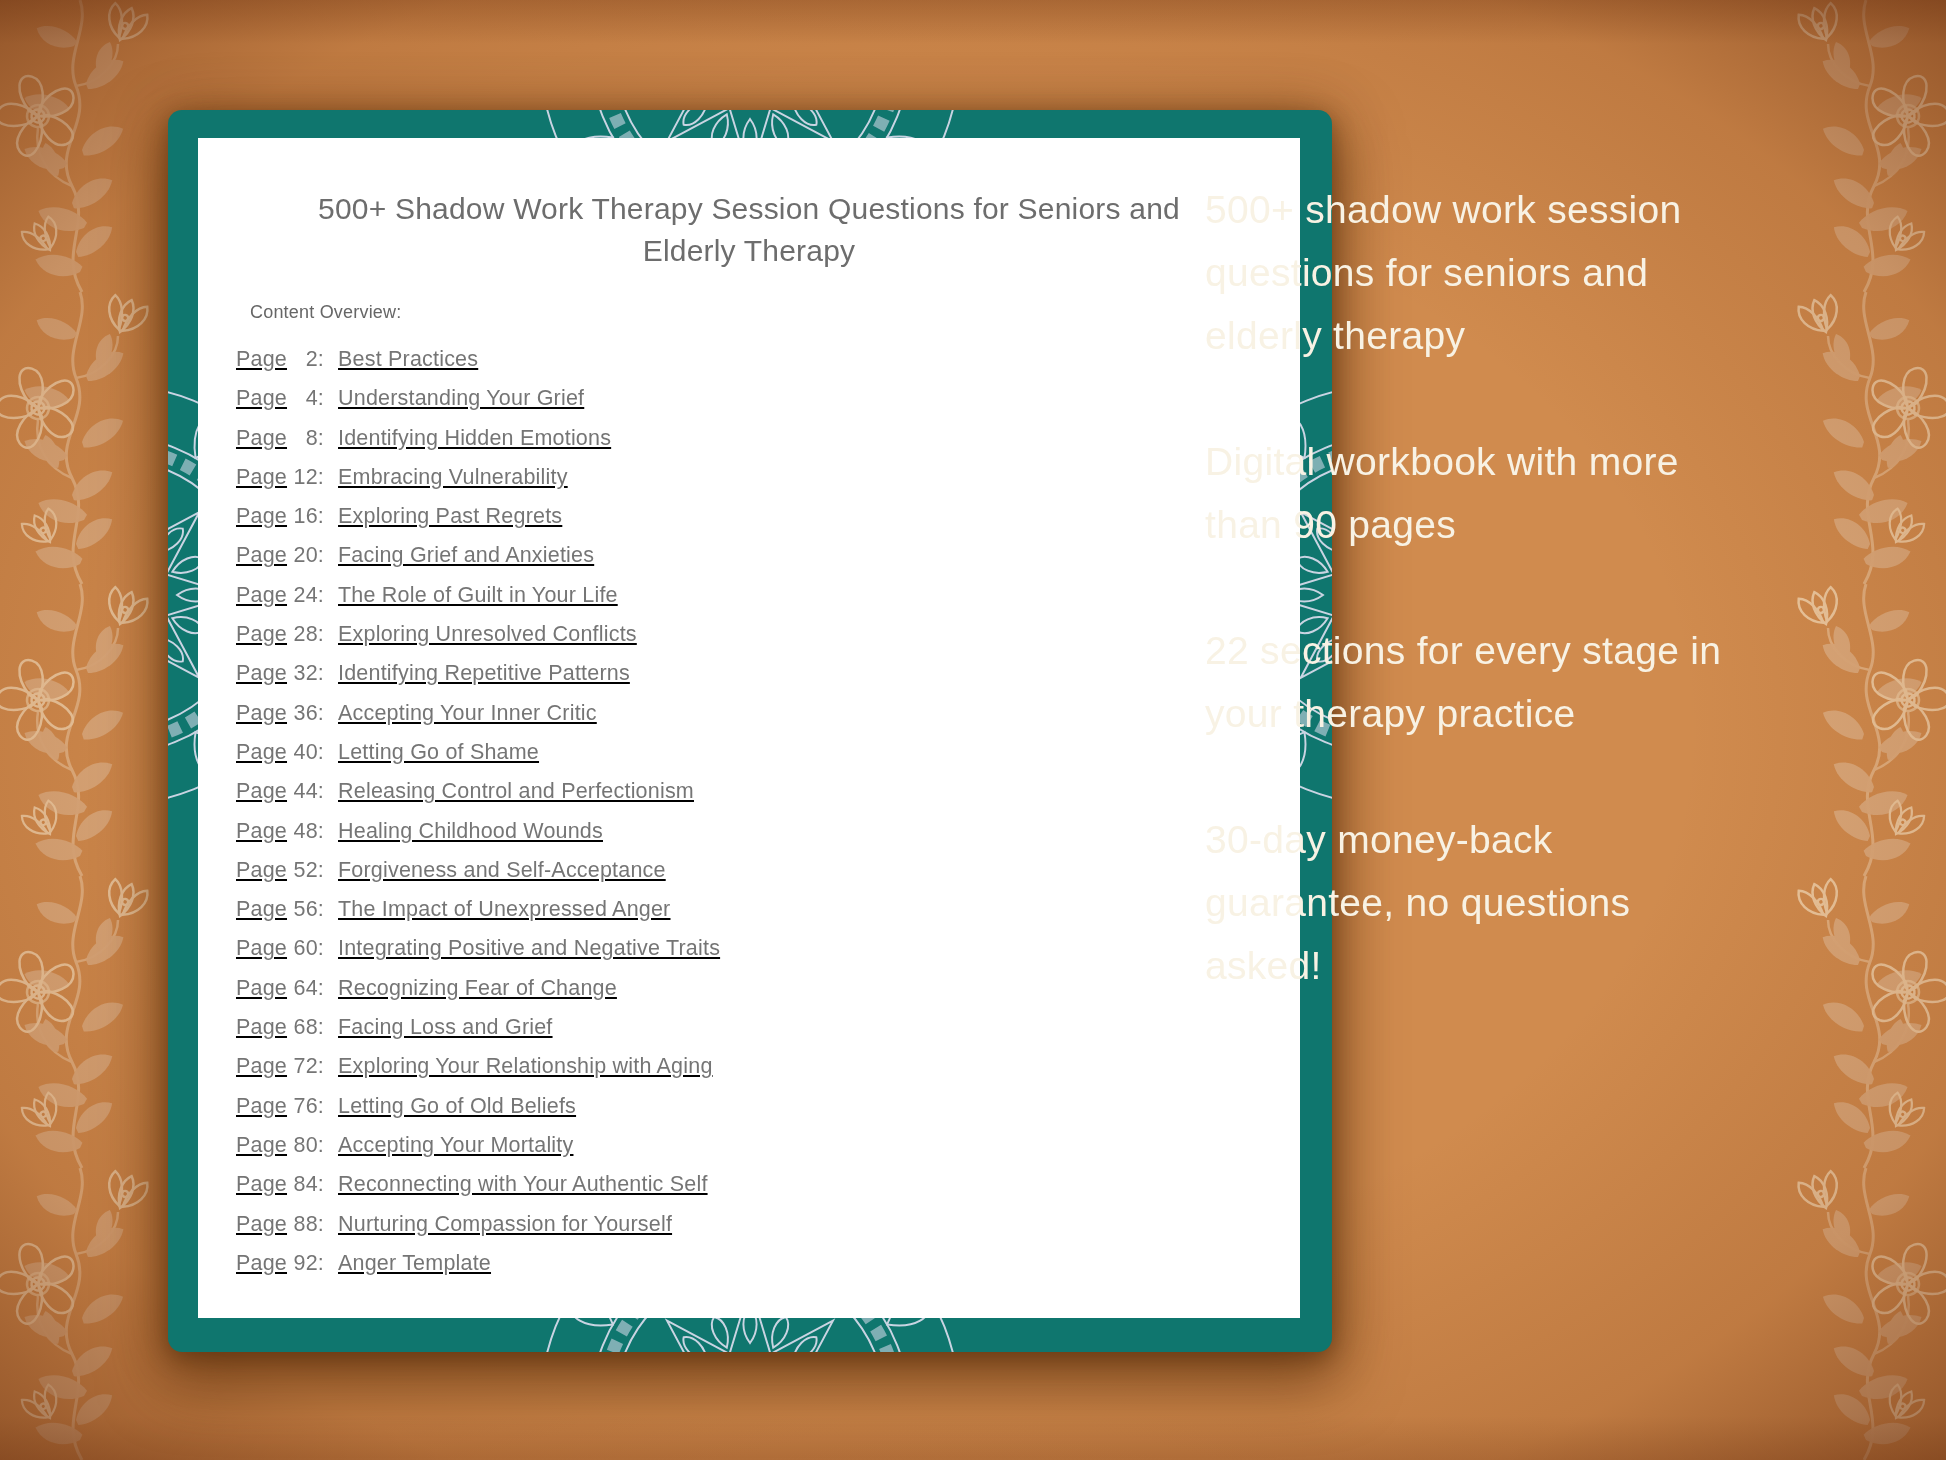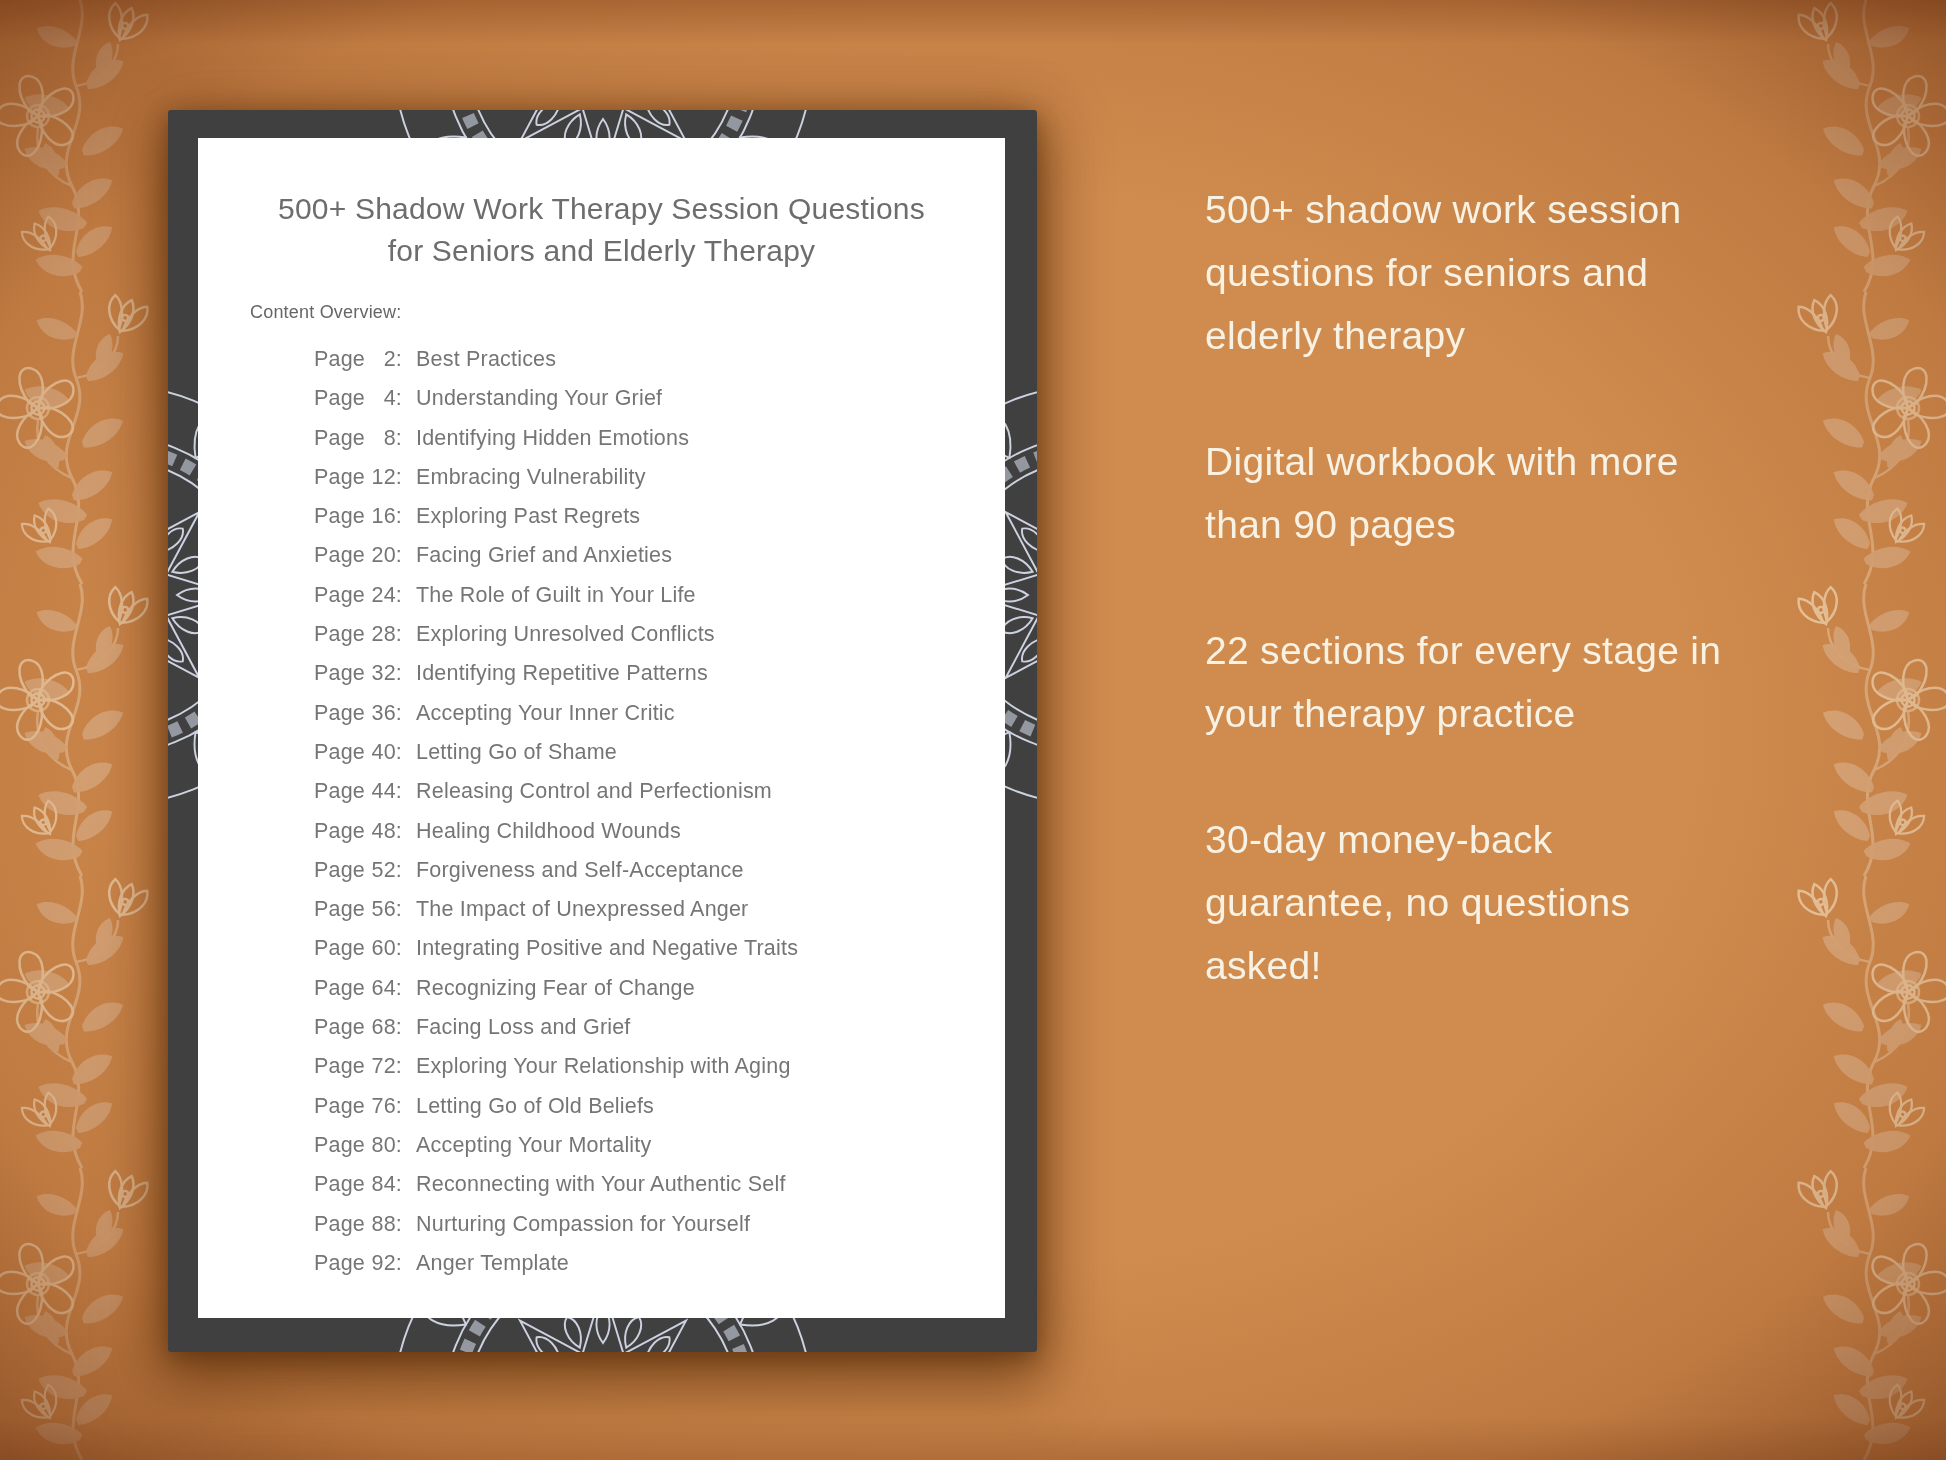--- a/index.html
+++ b/index.html
@@ -19,22 +19,22 @@
   
   .vignette{position:absolute;inset:0;z-index:2;pointer-events:none;
     background:
       radial-gradient(ellipse at 50% 50%, rgba(0,0,0,0) 52%, rgba(130,62,20,.22) 80%, rgba(98,42,12,.55) 100%),
       linear-gradient(rgba(100,44,12,.30), rgba(100,44,12,0) 3%),
       linear-gradient(to top, rgba(100,44,12,.22), rgba(100,44,12,0) 3%);
   }
 
   
   .page{
-    position:absolute;left:168px;top:110px;width:869px;height:1242px;z-index:3;
-    background:#404040;border-radius:3px;overflow:hidden;
+    position:absolute;left:168px;top:110px;width:1164px;height:1242px;z-index:3;
+    background:#0f766e;border-radius:14px;overflow:hidden;
     box-shadow:0 26px 60px 8px rgba(78,38,6,.55), 0 6px 22px rgba(78,38,6,.45), 0 0 55px rgba(78,38,6,.30);
   }
   .mandala{position:absolute;width:430px;height:430px;color:#d4dae9;}
   .m-top{left:50%;top:0;transform:translate(-50%,-62%);}
   .m-bottom{left:50%;bottom:0;transform:translate(-50%,62%);}
   .m-left{left:0;top:270px;transform:translateX(-62%);}
   .m-right{right:0;top:270px;transform:translateX(62%);}
 
   .content{
     position:absolute;left:30px;top:28px;right:32px;bottom:34px;
@@ -42,21 +42,21 @@
   }
   .doc-title{
     margin:50px 70px 0;text-align:center;
     font-size:30px;font-weight:400;line-height:1.4;color:#6d6d6d;
     letter-spacing:.2px;
   }
   .section-heading{
     margin:30px 0 0 52px;
     font-size:18px;color:#666666;letter-spacing:.2px;
   }
-  .toc{margin:26px 0 0 116px;}
+  .toc{margin:26px 0 0 38px;text-decoration:underline;}
   .toc-item{
     font-size:21.5px;line-height:21.5px;color:#757575;
     margin-bottom:17.8px;letter-spacing:.2px;white-space:nowrap;
   }
   .toc-num{display:inline-block;min-width:32px;text-align:right;margin-left:5px;}
   .toc-label{margin-left:14px;}
 
   
   .highlights{position:absolute;left:1205px;top:178px;width:528px;z-index:4;}
   .hl{

